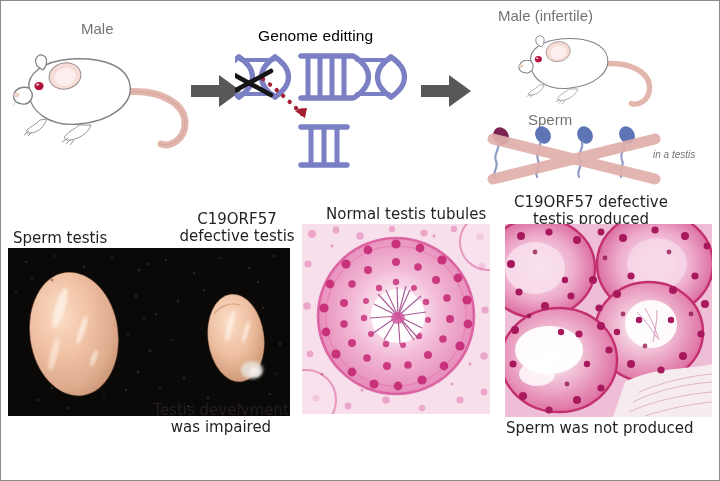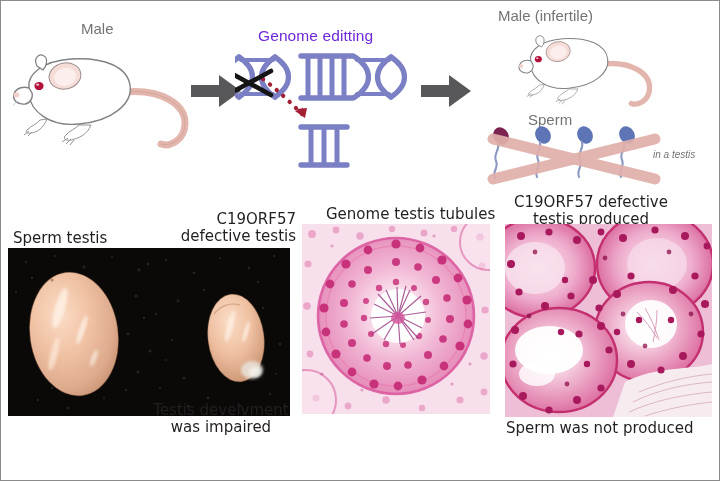--- a/index.html
+++ b/index.html
@@ -28,33 +28,33 @@
   }
 
   
   #top-panel{left:0;top:0;width:720px;height:190px;}
 
   .gray-arrow{position:absolute;}
 
   #genome-editing-label{
     left:257px;top:26px;
     font-size:15.5px;
-    color:#6d28d9;
+    color:#000000;
     font-weight:400;
     letter-spacing:.1px;
   }
   #male-label{left:80px;top:20px;font-size:15px;}
   #male-infertile-label{left:497px;top:7px;font-size:15px;}
   #sperm-label{left:527px;top:111px;font-size:15px;}
   #in-a-testis-label{left:652px;top:148px;font-size:10px;font-style:italic;}
 
   
   #normal-testis-label{left:12px;top:229px;font-size:15px;}
   #defective-testis-label{
-    left:177px;top:210px;font-size:15px;text-align:right;width:118px;
+    left:177px;top:210px;font-size:15px;text-align:center;width:118px;
     white-space:normal;
   }
   #testis-caption{
     left:140px;top:401px;font-size:15px;width:160px;text-align:center;
     white-space:normal;
   }
 
   #normal-tubules-label{left:325px;top:205px;font-size:15px;}
   #defective-tubules-label{
     left:492px;top:193px;font-size:15px;width:196px;text-align:center;
@@ -319,21 +319,21 @@
         <ellipse cx="244" cy="122" rx="11" ry="9" fill="#e9e4dc" opacity=".85" filter="url(#blur2)"></ellipse>
         <ellipse cx="247" cy="124" rx="6" ry="5" fill="#f7f4ef" opacity=".8" filter="url(#blur2)"></ellipse>
       </g>
 
       <rect width="282" height="168" fill="none"></rect>
     </svg>
   </div>
 
   <div class="abs lbl-serifish" id="testis-caption">Testis develvment was impaired</div>
 
-  <div class="abs lbl-serifish" id="normal-tubules-label">Genome testis tubules</div>
+  <div class="abs lbl-serifish" id="normal-tubules-label">Normal testis tubules</div>
 
   <div class="photo" id="normal-tubule-photo">
     <svg class="grain" viewBox="0 0 188 190" preserveAspectRatio="none">
       <defs>
         <radialGradient id="tubCore" cx="50%" cy="48%" r="52%">
           <stop offset="0%" stop-color="#ffffff"></stop>
           <stop offset="22%" stop-color="#fbe8f1"></stop>
           <stop offset="55%" stop-color="#f2bad6"></stop>
           <stop offset="100%" stop-color="#e68cba"></stop>
         </radialGradient>

